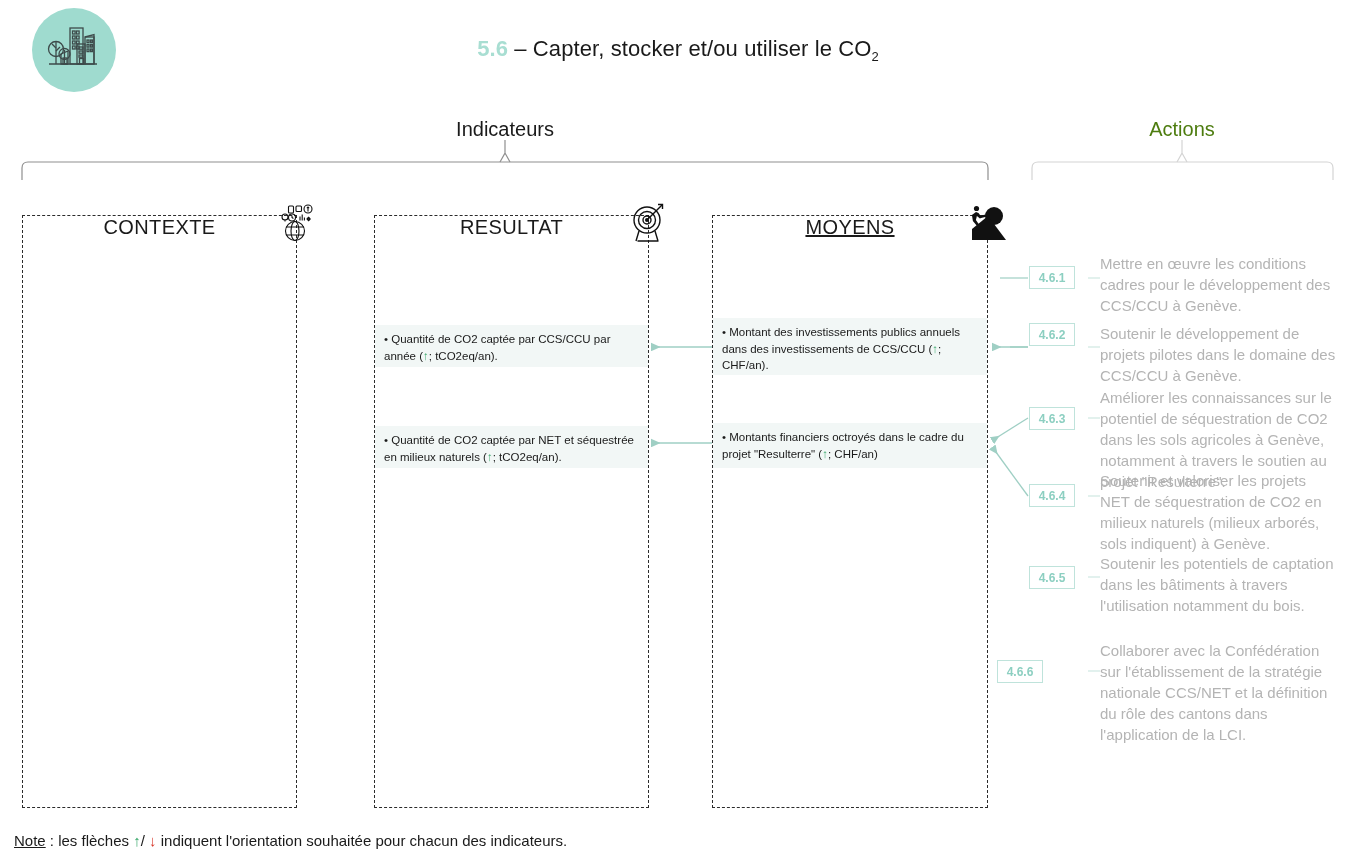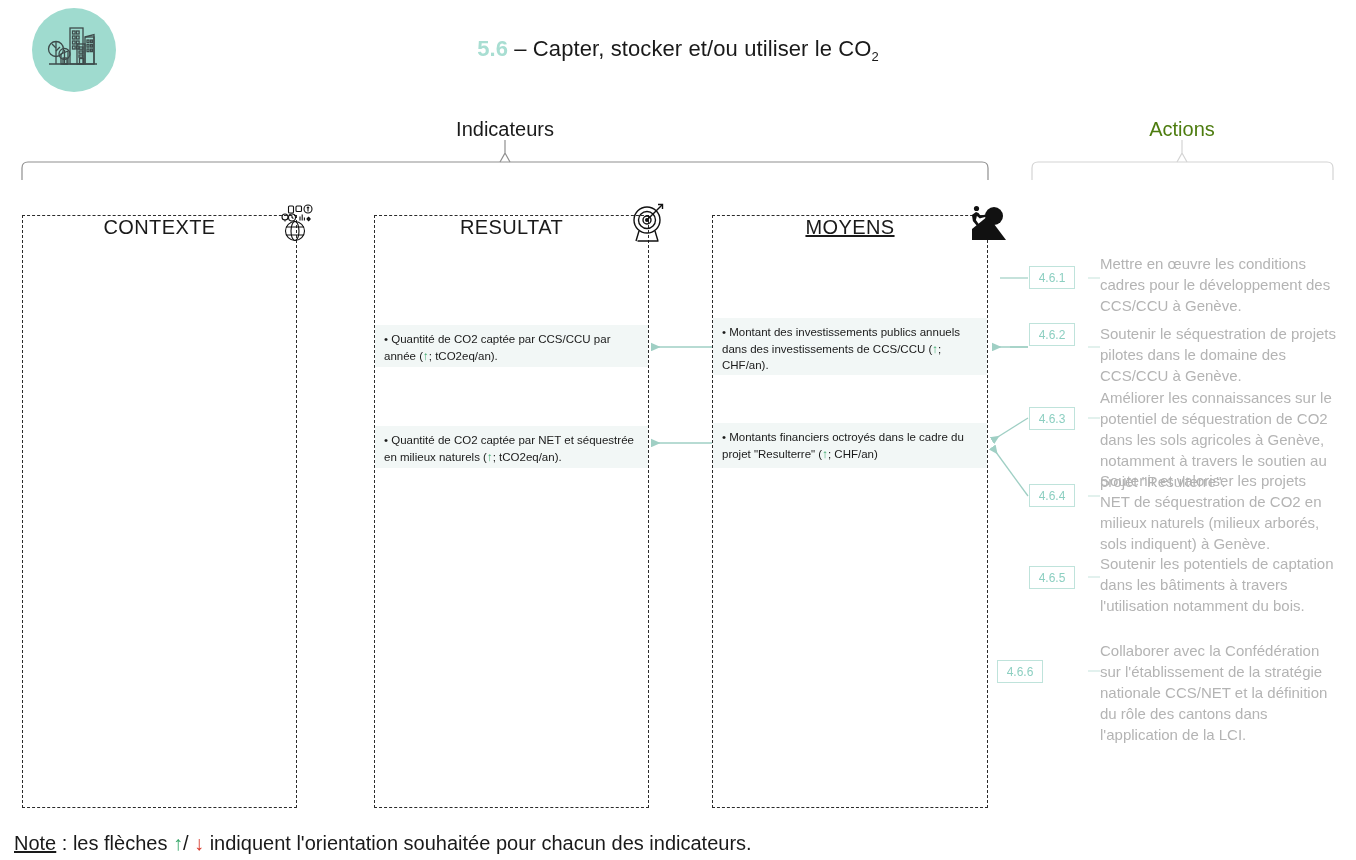--- a/index.html
+++ b/index.html
@@ -121,41 +121,41 @@
     pointer-events: none;
   }
   .action-badge {
     position: absolute;
     width: 46px;
     height: 23px;
     border: 1px solid #bfe3db;
     background: #ffffff;
     color: #8ccfc1;
     font-size: 12px;
-    font-weight: 400;
+    font-weight: 700;
     display: flex;
     align-items: center;
     justify-content: center;
     box-sizing: border-box;
   }
   .action-text {
     position: absolute;
     left: 1100px;
     width: 236px;
     font-size: 15px;
     line-height: 1.4;
     color: #b4b4b4;
   }
 
   
   #footer-note {
     position: absolute;
     left: 14px;
     top: 832px;
-    font-size: 20px;
+    font-size: 15px;
     color: #1a1a1a;
   }
   #footer-note .u { text-decoration: underline; }
   #footer-note .up { color: #3aa86b; }
   #footer-note .down { color: #d83b2e; }
 </style>
 </head>
 <body>
 
 <div id="logo-badge">
@@ -307,21 +307,21 @@
   <path d="M1088 418 L1100 418" stroke="#cfe8e2" stroke-width="1.2" fill="none"></path>
   <path d="M1088 496 L1100 496" stroke="#cfe8e2" stroke-width="1.2" fill="none"></path>
   <path d="M1088 577 L1100 577" stroke="#cfe8e2" stroke-width="1.2" fill="none"></path>
   <path d="M1088 671 L1100 671" stroke="#cfe8e2" stroke-width="1.2" fill="none"></path>
 </svg>
 
 <div class="action-badge" style="left:1029px; top:266px;">4.6.1</div>
 <div class="action-text" style="top:253px;">Mettre en œuvre les conditions cadres pour le développement des CCS/CCU à Genève.</div>
 
 <div class="action-badge" style="left:1029px; top:323px;">4.6.2</div>
-<div class="action-text" style="top:323px;">Soutenir le séquestration de projets pilotes dans le domaine des CCS/CCU à Genève.</div>
+<div class="action-text" style="top:323px;">Soutenir le développement de projets pilotes dans le domaine des CCS/CCU à Genève.</div>
 
 <div class="action-badge" style="left:1029px; top:407px;">4.6.3</div>
 <div class="action-text" style="top:387px;">Améliorer les connaissances sur le potentiel de séquestration de CO2 dans les sols agricoles à Genève, notamment à travers le soutien au projet "Resulterre".</div>
 
 <div class="action-badge" style="left:1029px; top:484px;">4.6.4</div>
 <div class="action-text" style="top:470px;">Soutenir et valoriser les projets NET de séquestration de CO2 en milieux naturels (milieux arborés, sols indiquent) à Genève.</div>
 
 <div class="action-badge" style="left:1029px; top:566px;">4.6.5</div>
 <div class="action-text" style="top:553px;">Soutenir les potentiels de captation dans les bâtiments à travers l'utilisation notamment du bois.</div>
 

